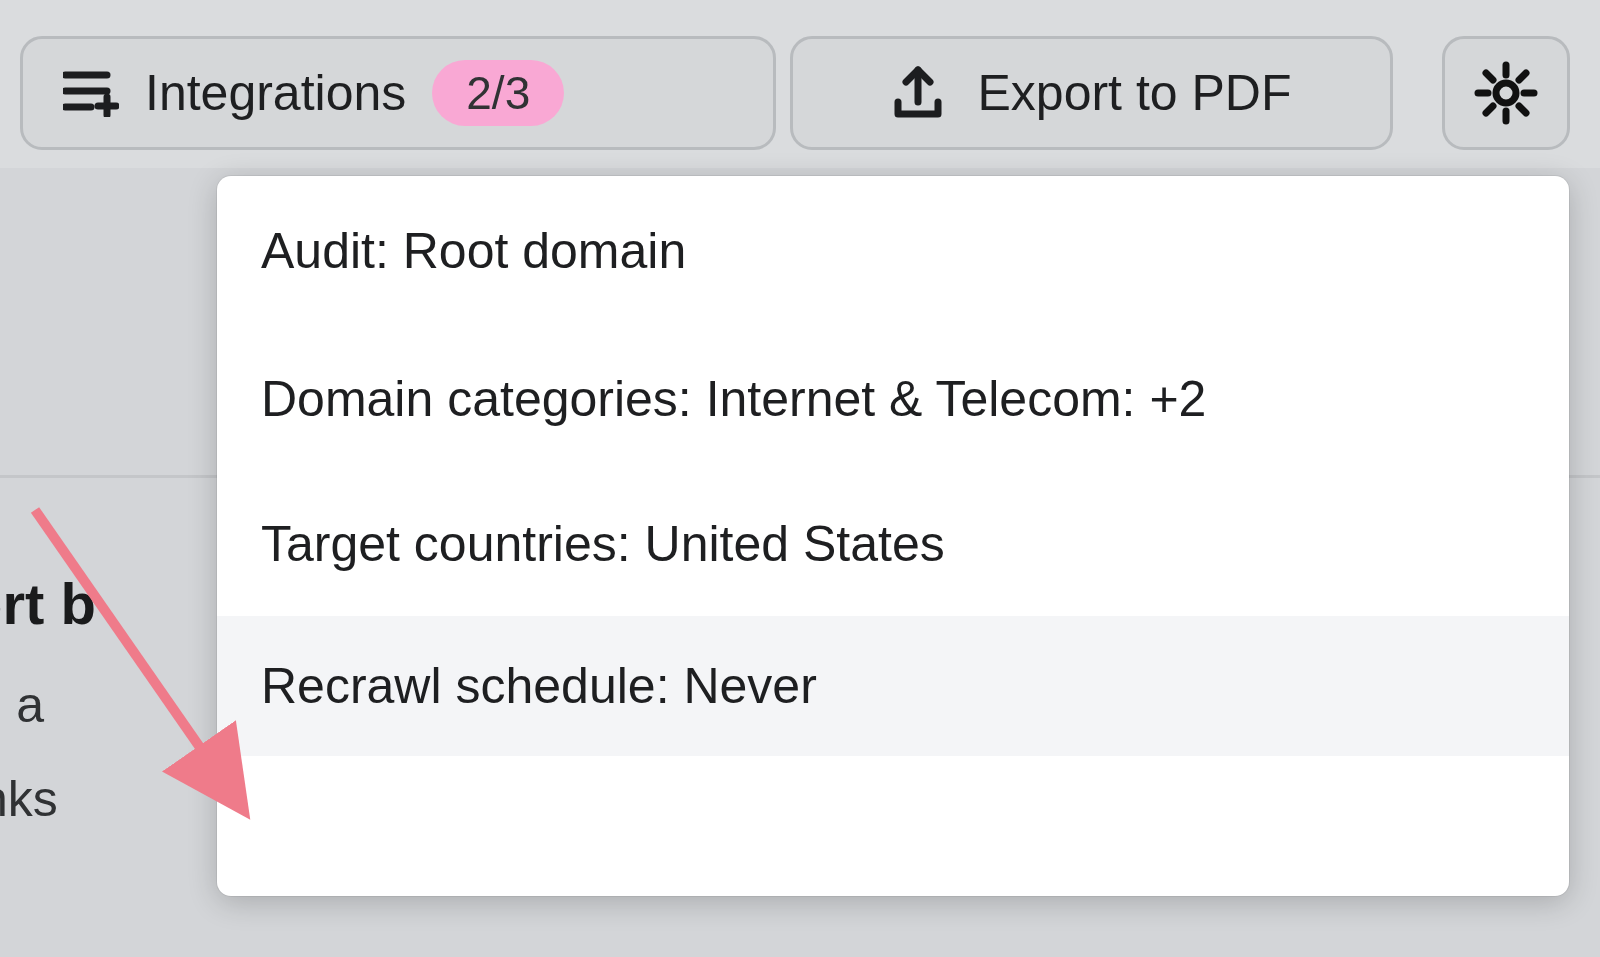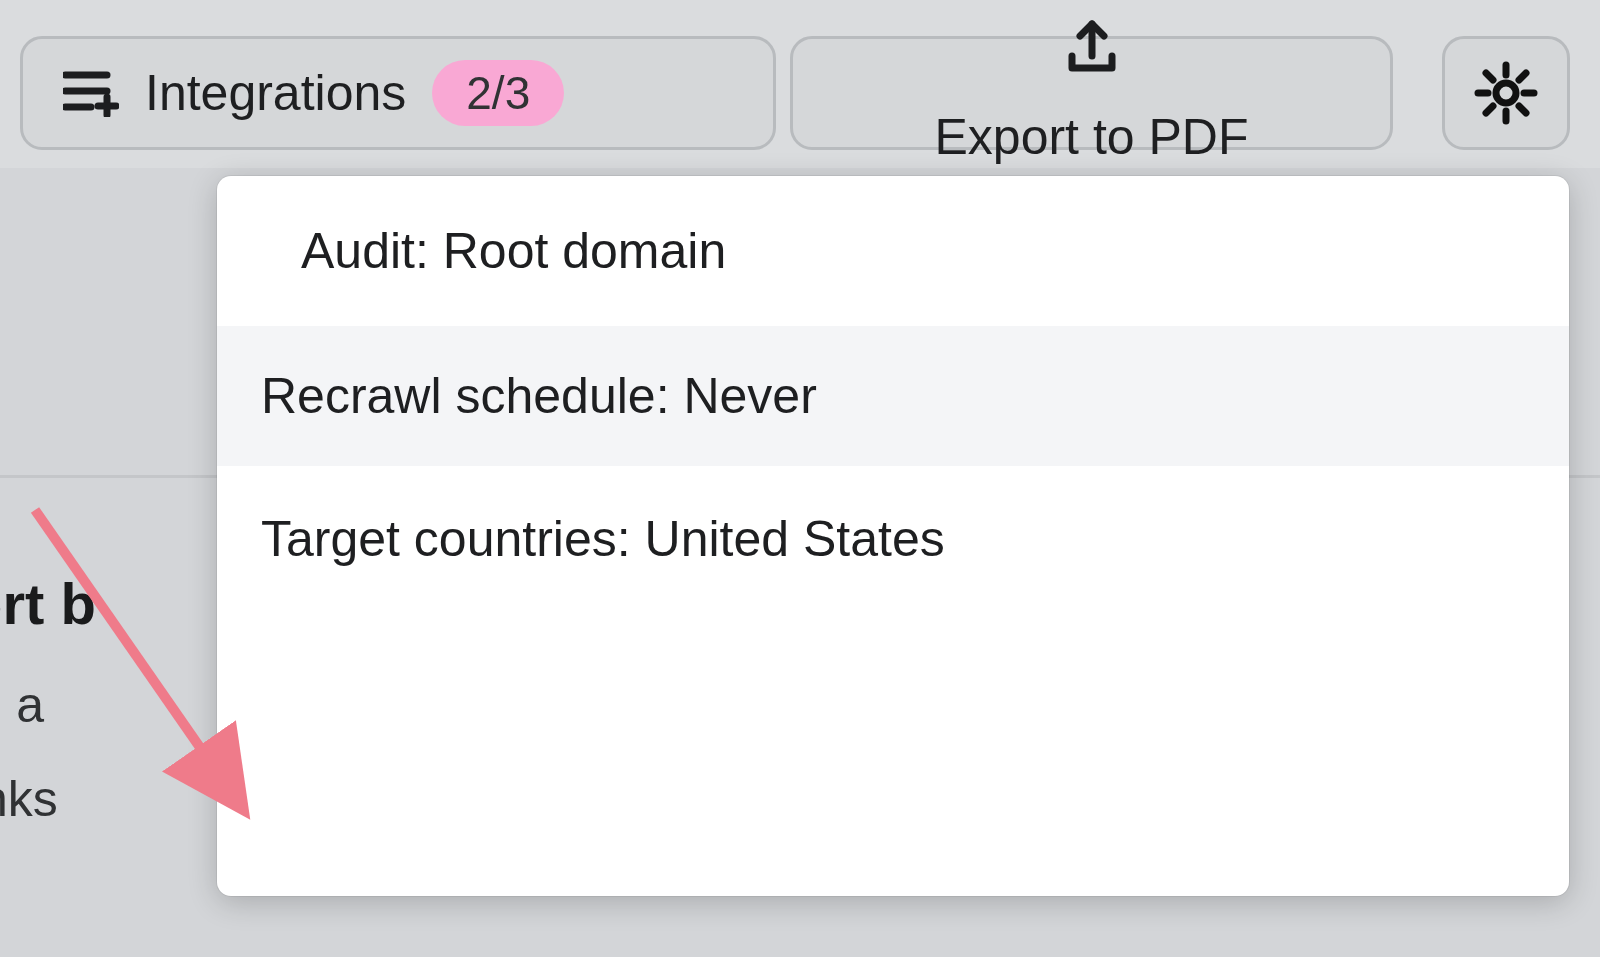--- a/index.html
+++ b/index.html
@@ -53,21 +53,20 @@
   }
   .btn-integrations {
     left: 20px; top: 36px;
     width: 756px;
   }
   .btn-export {
     left: 790px; top: 36px;
     width: 603px;
     justify-content: center;
     gap: 34px;
-    flex-direction: column;
   }
   .btn-gear {
     left: 1442px; top: 36px;
     width: 128px; height: 114px;
     justify-content: center;
     padding: 0;
   }
   .badge {
     background: #f9a8d4;
     border-radius: 999px;
@@ -119,21 +118,21 @@
   }
   .popover-item {
     font-size: 50px;
     color: #1e1f21;
     padding: 0 44px 0 44px;
     display: flex;
     align-items: center;
     height: 145px;
     white-space: nowrap;
   }
-  .popover-item:first-child { height: 150px; margin-left: 40px; }
+  .popover-item:first-child { height: 150px; }
   .popover-item.hover {
     background: #f4f5f7;
     height: 140px;
   }
   
   .arrow {
     position: absolute;
     left: 5px;
     top: 490px;
     width: 300px;
@@ -193,25 +192,28 @@
           <line x1="19" y1="45" x2="12" y2="52"></line>
         </g>
       </svg>
     </span>
   </div>
 
   <div class="popover">
     <div class="popover-item">
       <span>Audit: Root domain</span>
     </div>
+    <div class="popover-item">
+      <span>Domain categories: Internet &amp; Telecom: +2</span>
+    </div>
+    <div class="popover-item">
+      <span>Target countries: United States</span>
+    </div>
     <div class="popover-item hover">
       <span>Recrawl schedule: Never</span>
-    </div>
-    <div class="popover-item">
-      <span>Target countries: United States</span>
     </div>
   </div>
 
   <svg class="arrow" viewBox="0 0 300 360">
     <defs>
       <marker id="ah" viewBox="0 0 10 10" refX="8" refY="5" markerWidth="9" markerHeight="9" orient="auto-start-reverse">
         <path d="M0,0 L10,5 L0,10 Z" fill="#ef7b8a"></path>
       </marker>
     </defs>
     <line x1="30" y1="20" x2="235" y2="315" stroke="#ef7b8a" stroke-width="10" marker-end="url(#ah)"></line>

